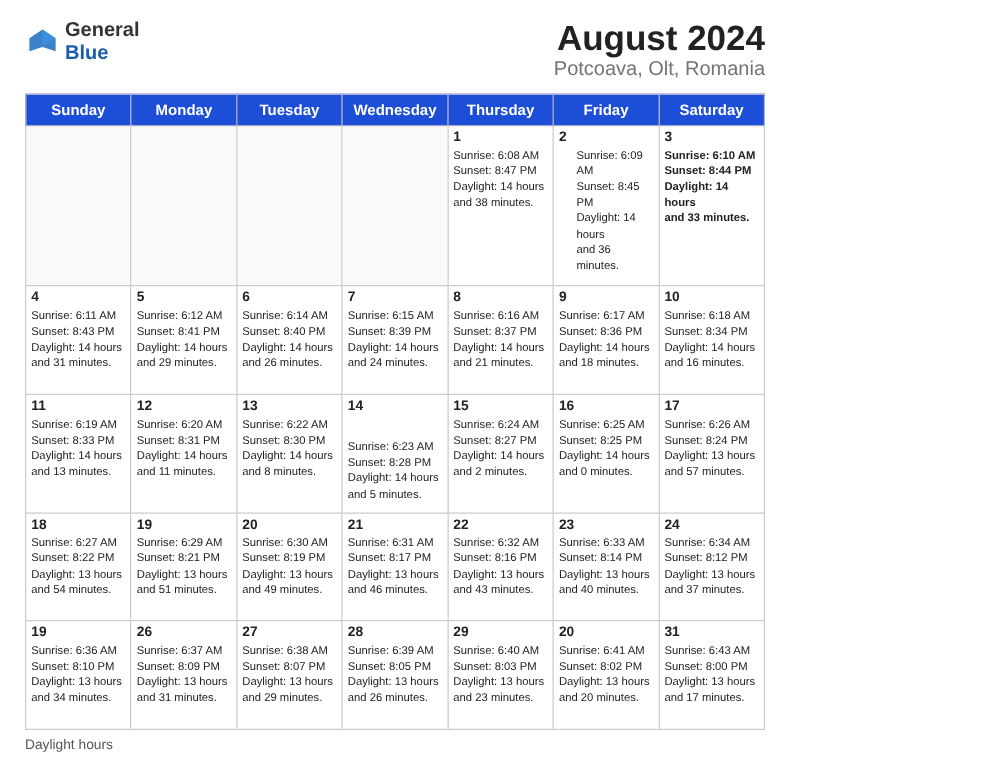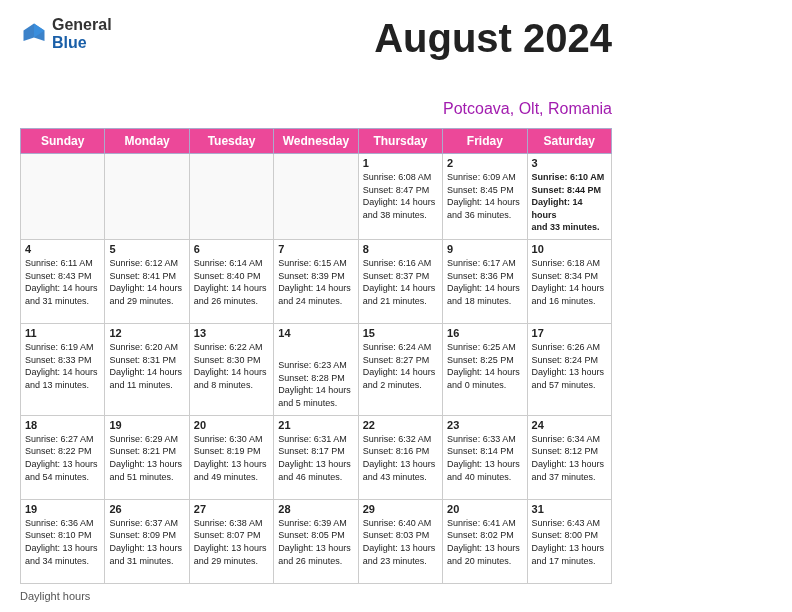--- a/index.html
+++ b/index.html
@@ -44,39 +44,38 @@
       color: #1a5fa8;
     }
     .logo-icon {
       width: 28px;
       height: 28px;
     }
     .title-block {
       text-align: right;
     }
     .title-month {
-      font-size: 40px;
+      font-size: 28px;
       font-weight: bold;
       color: #222;
       line-height: 1.1;
     }
     .title-location {
       font-size: 16px;
-      color: #a21caf;
-      margin-top: 40px;
+      color: #737373;
     }
     .calendar {
       flex: 1;
       border: 1px solid #ccc;
       border-collapse: collapse;
       width: 100%;
       table-layout: fixed;
     }
     .calendar th {
-      background-color: #ec4899;
+      background-color: #1d4ed8;
       color: #fff;
       font-size: 12px;
       font-weight: bold;
       text-align: center;
       padding: 5px 2px;
       border: 1px solid #aac;
     }
     .calendar td {
       vertical-align: top;
       border: 1px solid #ccc;
@@ -152,21 +151,21 @@
           <td class="empty"></td>
           <td>
             <span class="day-number">1</span>
             <div class="day-info" style="white-space: pre-line;">Sunrise: 6:08 AM
 Sunset: 8:47 PM
 Daylight: 14 hours
 and 38 minutes.</div>
           </td>
           <td>
             <span class="day-number">2</span>
-            <div class="day-info" style="white-space: pre-line;">Sunrise: 6:09 AM
+            <div class="day-info" style="white-space: pre-line; margin-left: 14px;">Sunrise: 6:09 AM
 Sunset: 8:45 PM
 Daylight: 14 hours
 and 36 minutes.</div>
           </td>
           <td>
             <span class="day-number">3</span>
             <div class="day-info" style="white-space: pre-line; font-weight: bold;">Sunrise: 6:10 AM
 Sunset: 8:44 PM
 Daylight: 14 hours
 and 33 minutes.</div>

